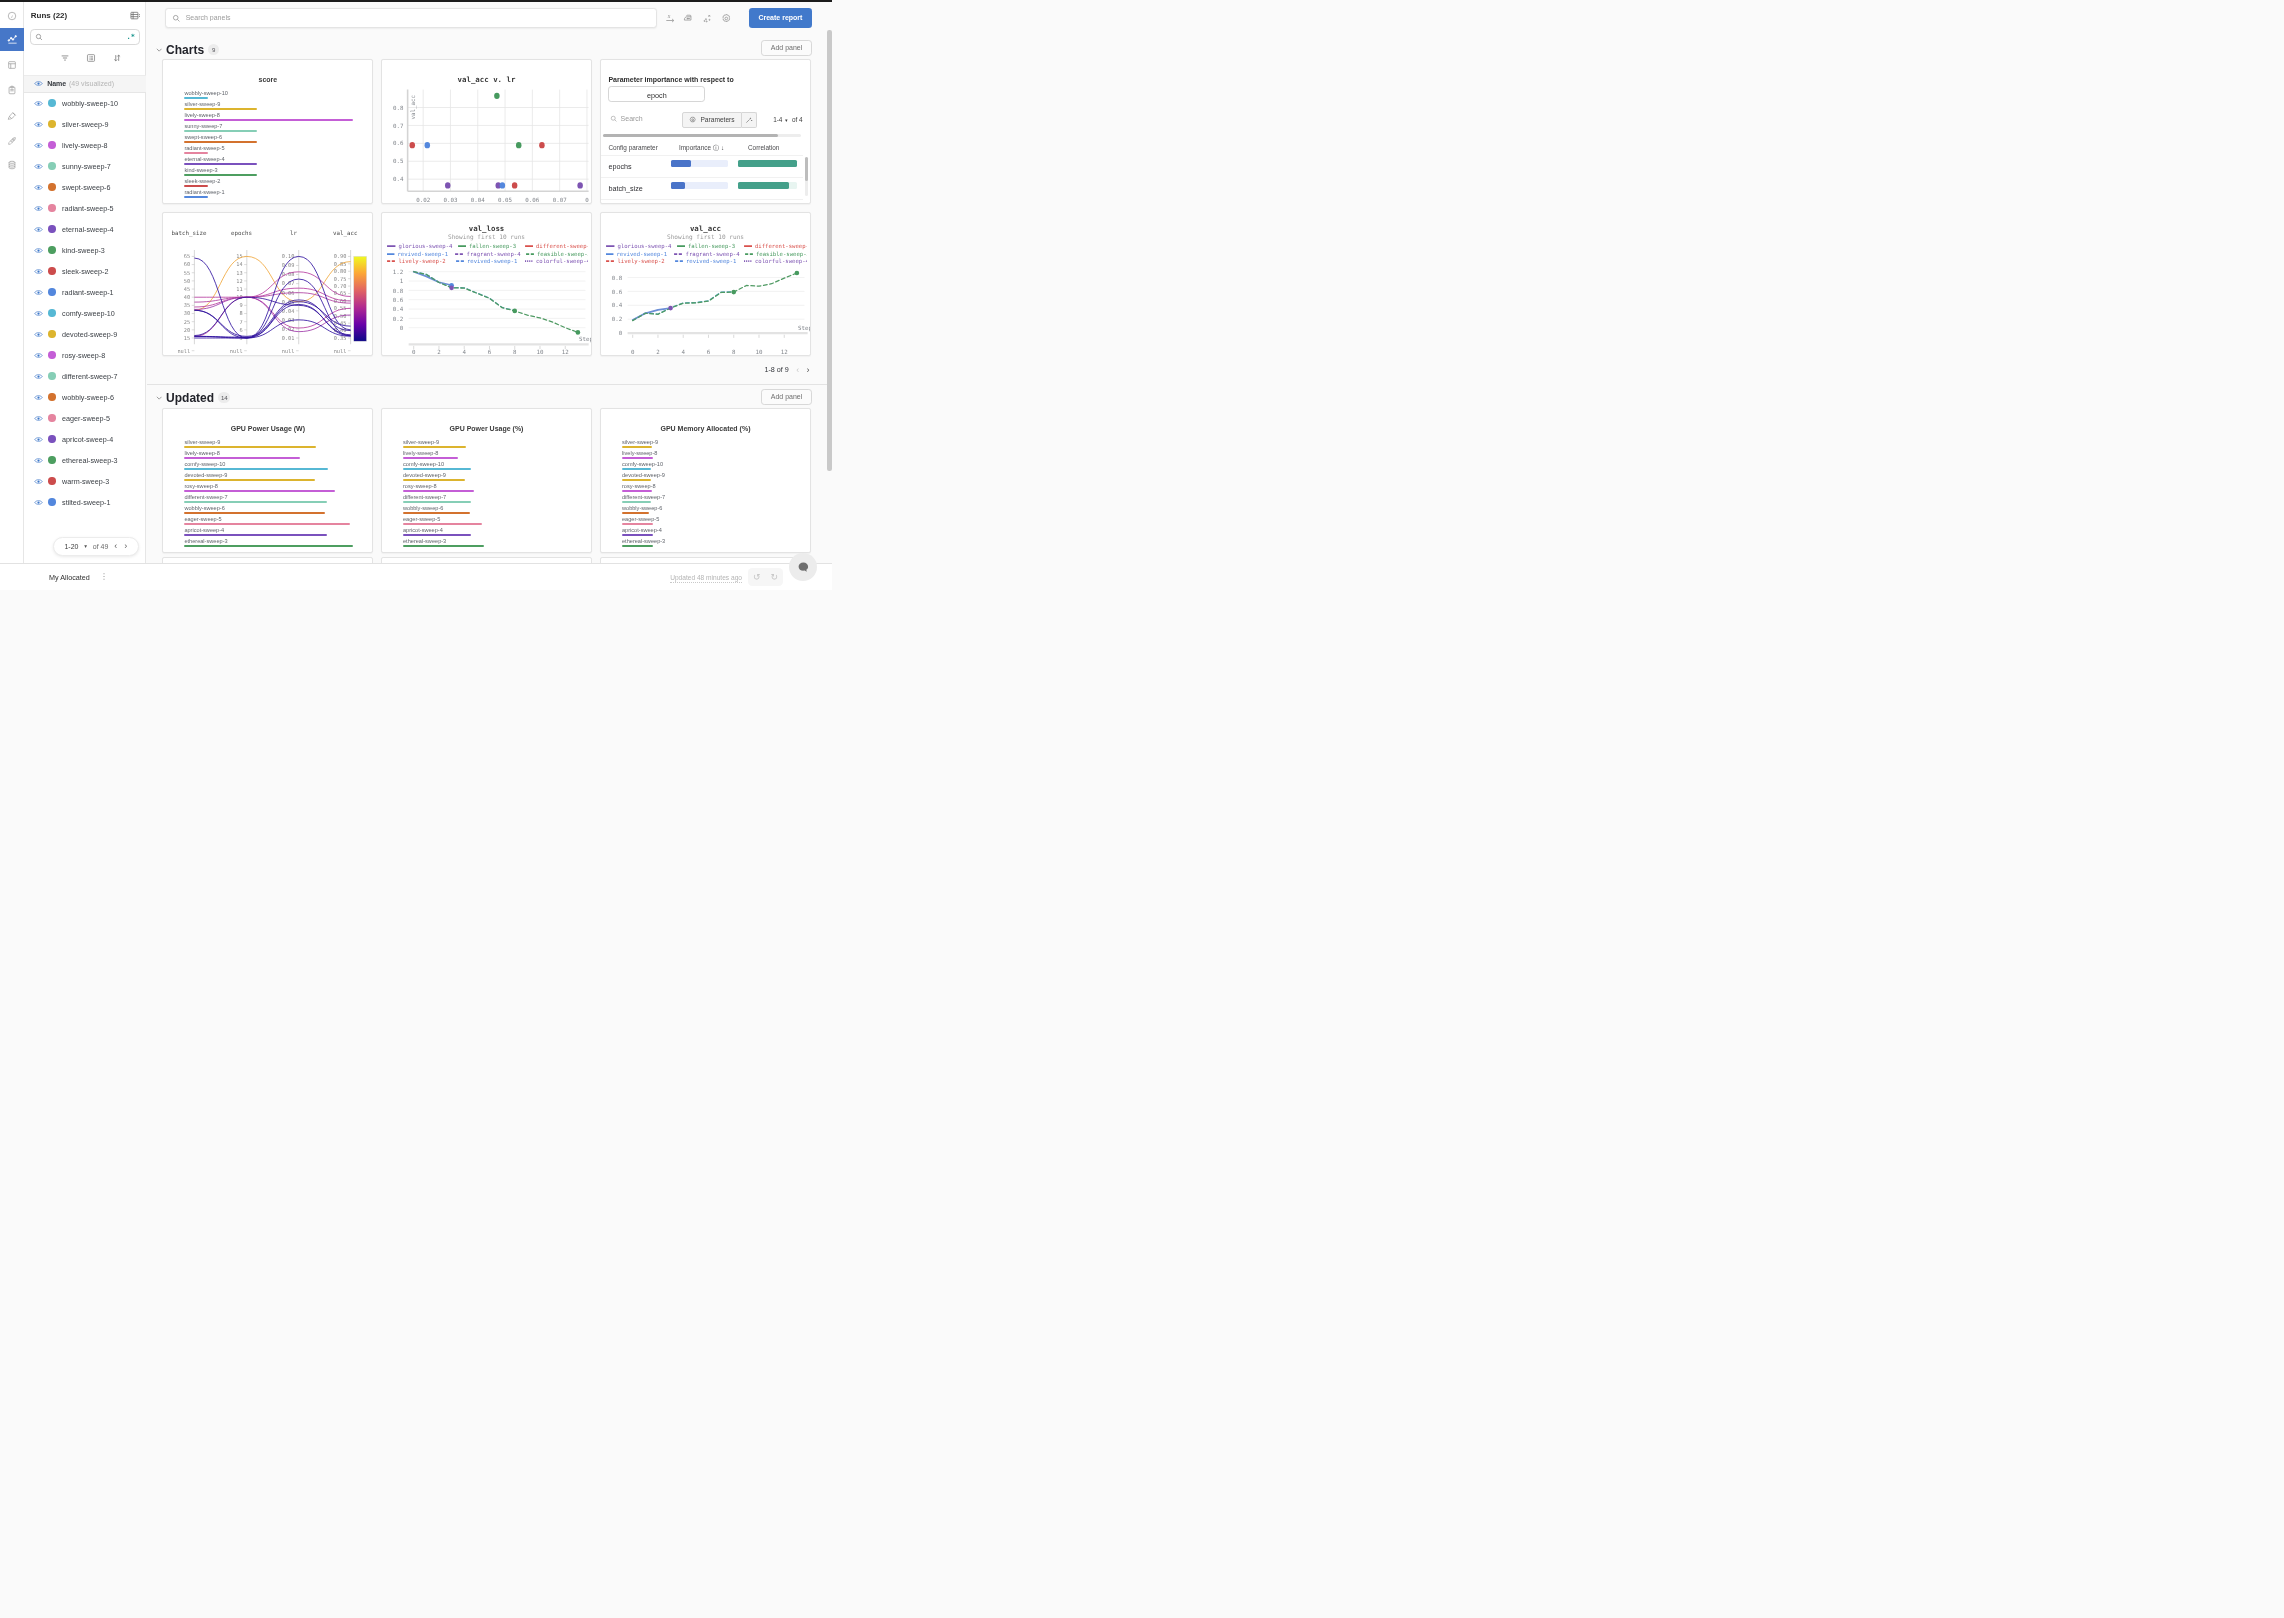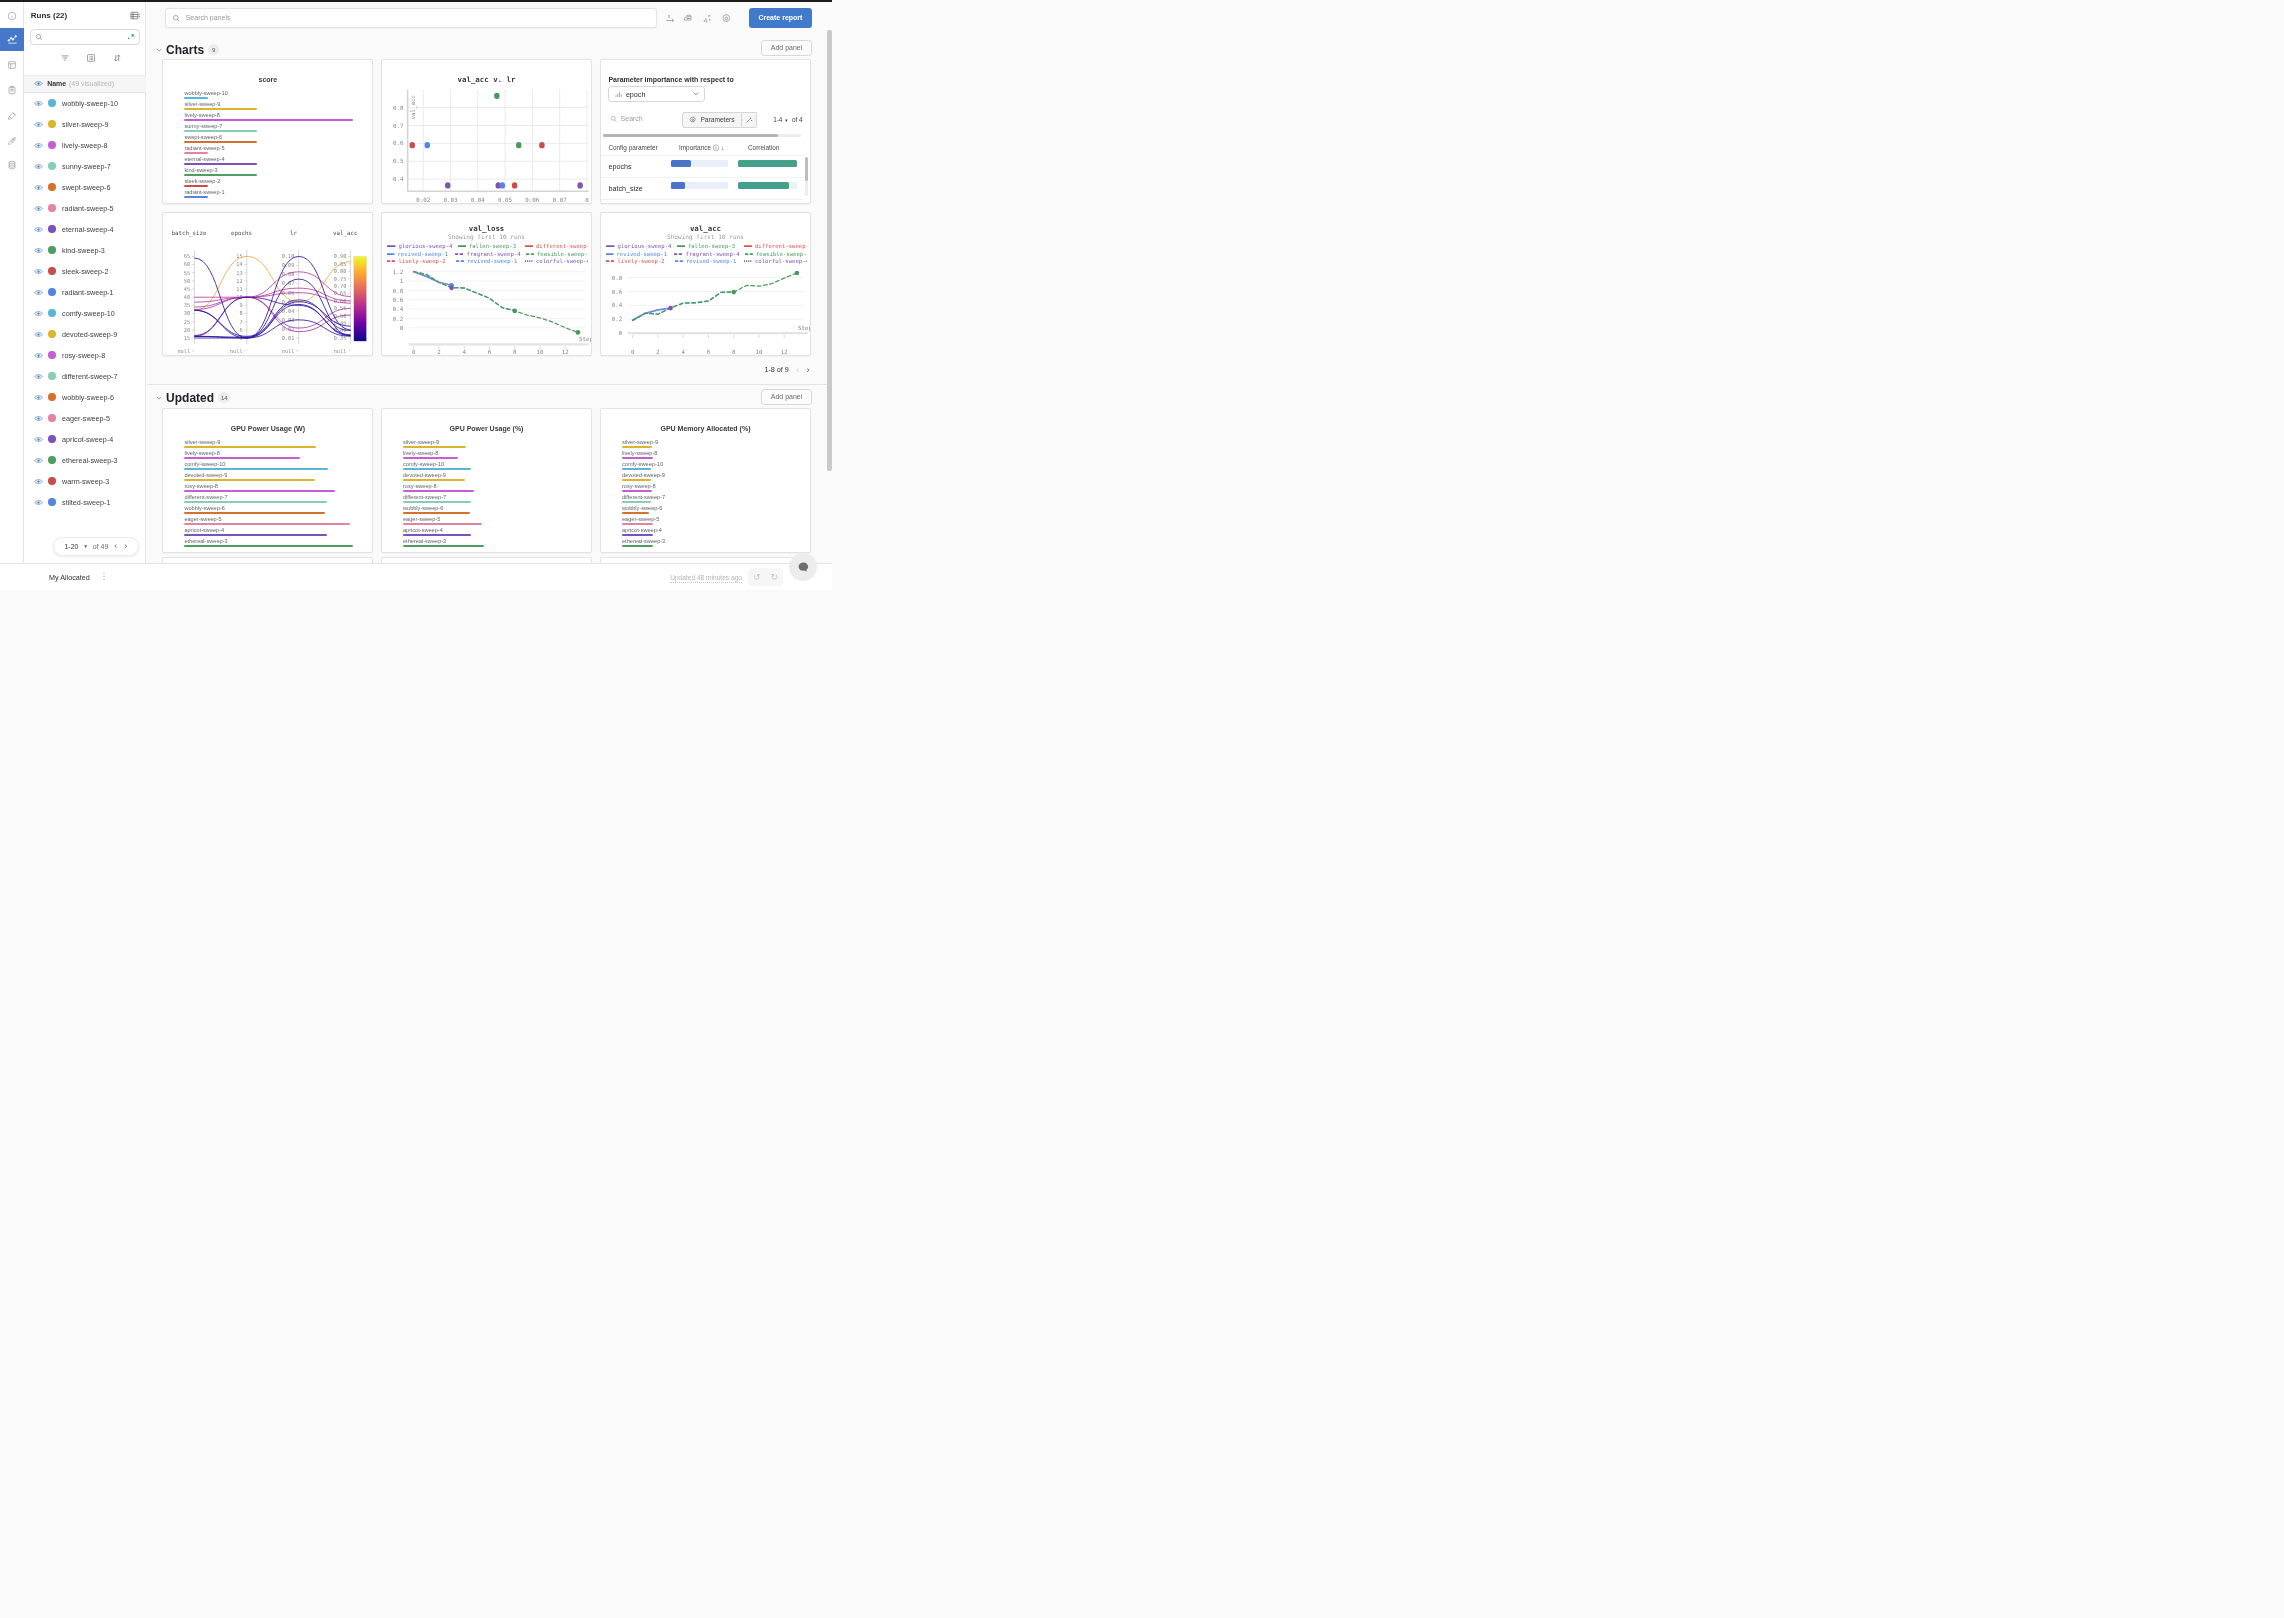--- a/index.html
+++ b/index.html
@@ -62,21 +62,21 @@
   .axis-name { font-family:"DejaVu Sans Mono",monospace; fill:#4a4a4a; font-size:11px; }
 
   .legend { position:absolute; left:5.3px; right:3.2px; overflow:hidden; }
   .lg-row { display:flex; justify-content:center; gap:7.4px; height:7.4px; }
   .lg-it { display:flex; align-items:center; gap:2.7px; width:63px; }
   .lg-it svg { flex:0 0 auto; }
   .lg-it .lt { font-family:"DejaVu Sans Mono",monospace; font-size:5.6px; white-space:nowrap; }
 
   
   #imp-heading { position:absolute; left:7.4px; top:16px; font-size:7px; font-weight:700; color:#2e2e2e; }
-  #imp-dd { position:absolute; left:7.4px; top:26.5px; width:97px; height:16px; border:0.5px solid #d6d6d6; border-radius:3.2px; display:flex; align-items:center; gap:4.2px; padding:0 5.3px; cursor:pointer; background:#fff; }
+  #imp-dd { position:absolute; left:7.4px; top:26.5px; width:97px; height:16px; border:0.5px solid #d6d6d6; border-radius:3.2px; display:flex; align-items:center; gap:4.2px; padding:0 5.3px; cursor:pointer; background:#fff;flex-direction:column; }
   #imp-dd .ddt { font-size:7.2px; color:#2e2e2e; flex:1; }
   #imp-search { position:absolute; left:8.5px; top:55px; display:flex; align-items:center; gap:3.7px; color:#9b9b9b; font-size:7px; }
   #imp-params { position:absolute; left:81px; top:52px; height:16.5px; display:flex; }
   #imp-params .pbtn { background:#f4f4f4; border:0.5px solid #d6d6d6; display:flex; align-items:center; gap:3.7px; padding:0 6.4px; font-size:6.6px; color:#3f3f3f; border-radius:2.1px 0 0 2.1px; cursor:pointer; }
   #imp-params .wbtn { background:#f4f4f4; border:0.5px solid #d6d6d6; border-left:none; width:15.4px; display:flex; align-items:center; justify-content:center; border-radius:0 2.1px 2.1px 0; cursor:pointer; color:#555; }
   #imp-pager { position:absolute; right:7.4px; top:56px; font-size:6.4px; color:#3d3d3d; }
   #imp-hscroll { position:absolute; left:2.1px; top:74px; width:198px; height:3.7px; border-radius:2.1px; background:#ededed; }
   #imp-hscroll div { width:175px; height:3.7px; border-radius:2.1px; background:#b3b3b3; }
   .imp-col { position:absolute; font-size:6.4px; color:#4a4a4d; top:84px; }
   #imp-rows { position:absolute; left:0; top:95px; width:202px; }

